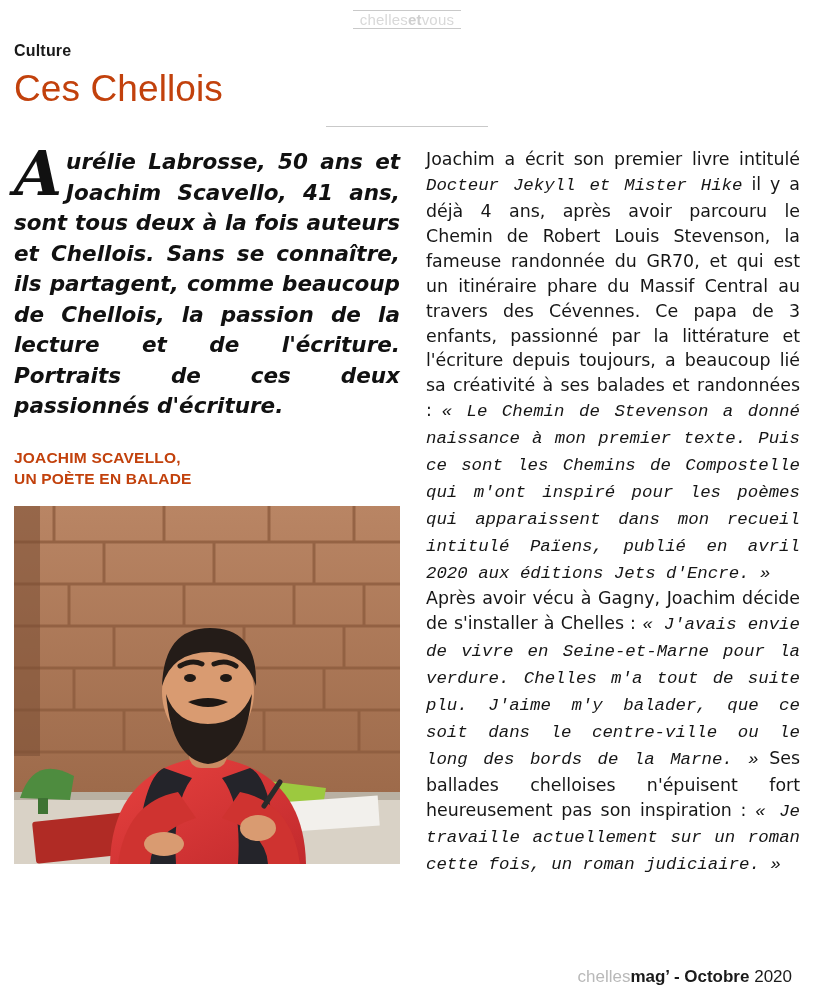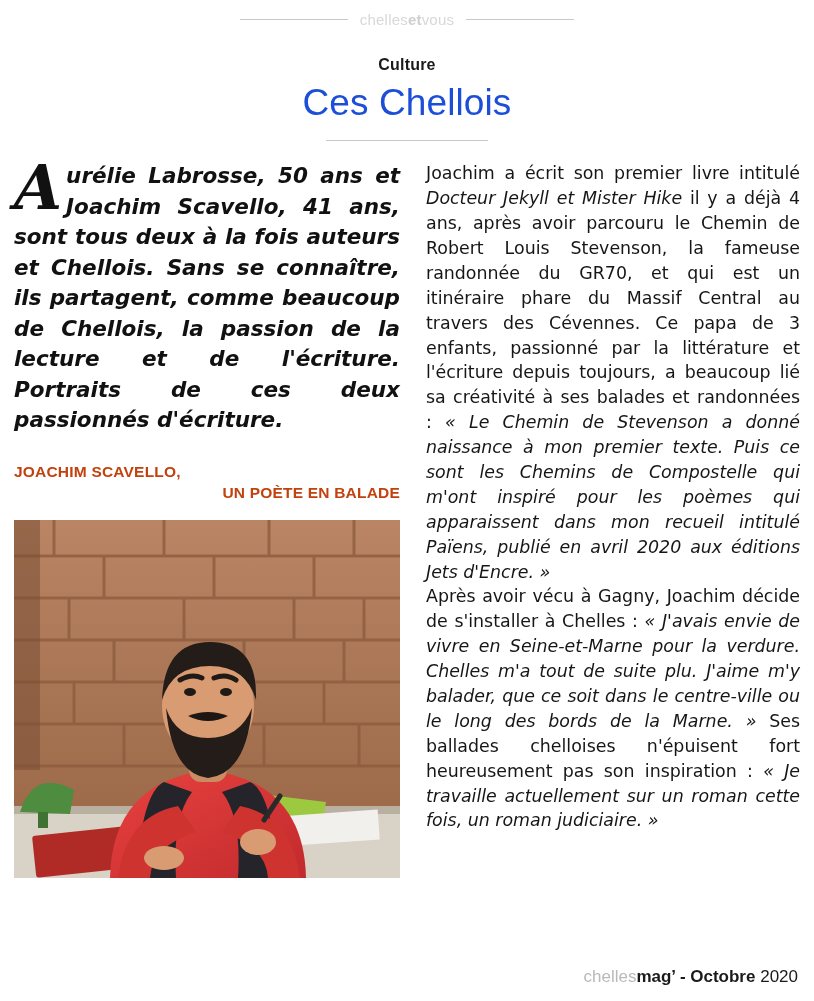--- a/index.html
+++ b/index.html
@@ -23,51 +23,51 @@
     padding: 0 14px;
   }
 
   
   .masthead {
     display: flex;
     align-items: center;
     justify-content: center;
     padding-top: 6px;
     height: 26px;
+    flex-direction: column;
   }
   .masthead .rule {
     height: 1px;
     background: #c9c9c9;
     width: 108px;
   }
   .masthead .brand {
     font-size: 15px;
     letter-spacing: .2px;
     color: #d8d8d8;
     padding: 0 12px;
     white-space: nowrap;
   }
   .masthead .brand .b-et {
     font-weight: bold;
     color: #cfcfcf;
   }
 
   
   .headline-block {
-    text-align: center;
-    margin-top: 24px;
+    margin-top: 10px;
   }
   .kicker {
     font-size: 16px;
     font-weight: bold;
     color: #1a1a1a;
     letter-spacing: .2px;
   }
   .title {
-    color: #1d4ed8;
+    color: #c2410c;
     font-size: 37px;
     line-height: 1.17;
     font-weight: normal;
     margin-top: 7px;
     letter-spacing: .1px;
   }
   .title .line2 { display: block; }
   .headline-rule {
     width: 162px;
     height: 1px;
@@ -107,21 +107,21 @@
   }
 
   .subhead {
     color: #c2410c;
     font-weight: bold;
     font-size: 15.5px;
     line-height: 1.35;
     letter-spacing: .2px;
     margin-top: 26px;
   }
-  .subhead .l2 { display: block; text-align: right; }
+  .subhead .l2 { display: block; }
 
   
   .photo {
     margin-top: 16px;
     width: 386px;
     height: 358px;
     position: relative;
     overflow: hidden;
     background: #a9764f;
   }
@@ -129,26 +129,26 @@
 
   
   .body-text {
     font-family: "DejaVu Sans", sans-serif;
     font-size: 17.4px;
     line-height: 1.43;
     text-align: justify;
     color: #161616;
   }
   .body-text p { margin: 0; }
-  .body-text .it { font-style: italic; }
+  .body-text .it { font-style: italic; font-family: Liberation Mono, monospace; }
 
   
   .footer {
     position: absolute;
-    right: 16px;
+    right: 22px;
     bottom: 14px;
     font-size: 17px;
     color: #1a1a1a;
     white-space: nowrap;
   }
   .footer .f-chelles { color: #b9b9b9; }
   .footer .f-mag { color: #1a1a1a; font-weight: bold; }
   .footer .f-mid { font-weight: bold; }
   .footer .f-year { font-weight: normal; }
 </style>

